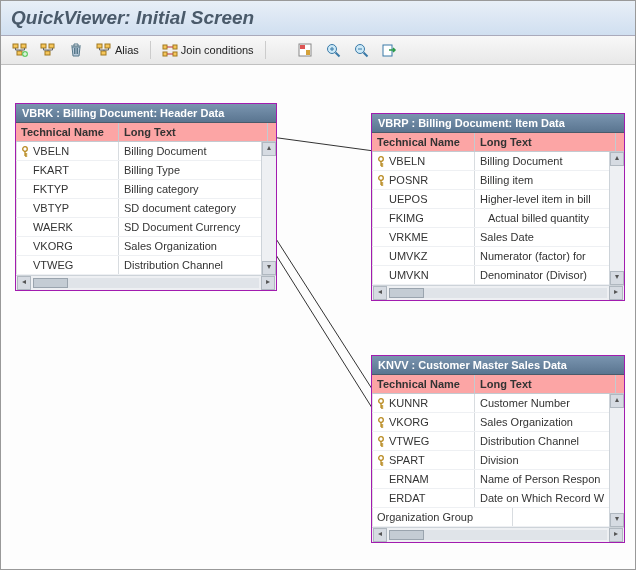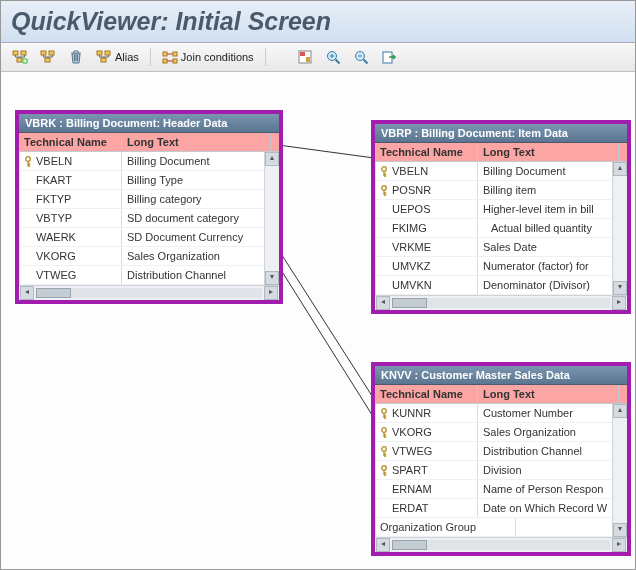--- a/index.html
+++ b/index.html
@@ -17,21 +17,21 @@
     position: relative;
     overflow: hidden;
   }
   .title-bar {
     background: linear-gradient(#e8eff7, #d0dff0);
     padding: 6px 10px 6px 10px;
     border-bottom: 1px solid #aab;
   }
   .title-bar h1 {
     margin: 0;
-    font-size: 25px;
+    font-size: 19px;
     font-style: italic;
     font-weight: bold;
     color: #4a5a6a;
   }
   .toolbar {
     background: linear-gradient(#f8f8f8, #e8e8e8);
     border-bottom: 1px solid #c0c0c0;
     padding: 3px 6px;
     display: flex;
     align-items: center;
@@ -67,21 +67,21 @@
     background: #fdfdfd;
   }
   svg.connectors {
     position: absolute;
     left: 0; top: 0;
     width: 100%; height: 100%;
     pointer-events: none;
   }
   .table-box {
     position: absolute;
-    border: 4px solid #a21caf;
+    border: 1px solid #a21caf;
     background: #fff;
     box-shadow: 0 0 0 1px #e0e0e0 inset;
     display: flex;
     flex-direction: column;
     justify-content: space-between;
   }
   .tb-title {
     background: linear-gradient(#7a95b0, #5a7590);
     color: #fff;
     font-weight: bold;

